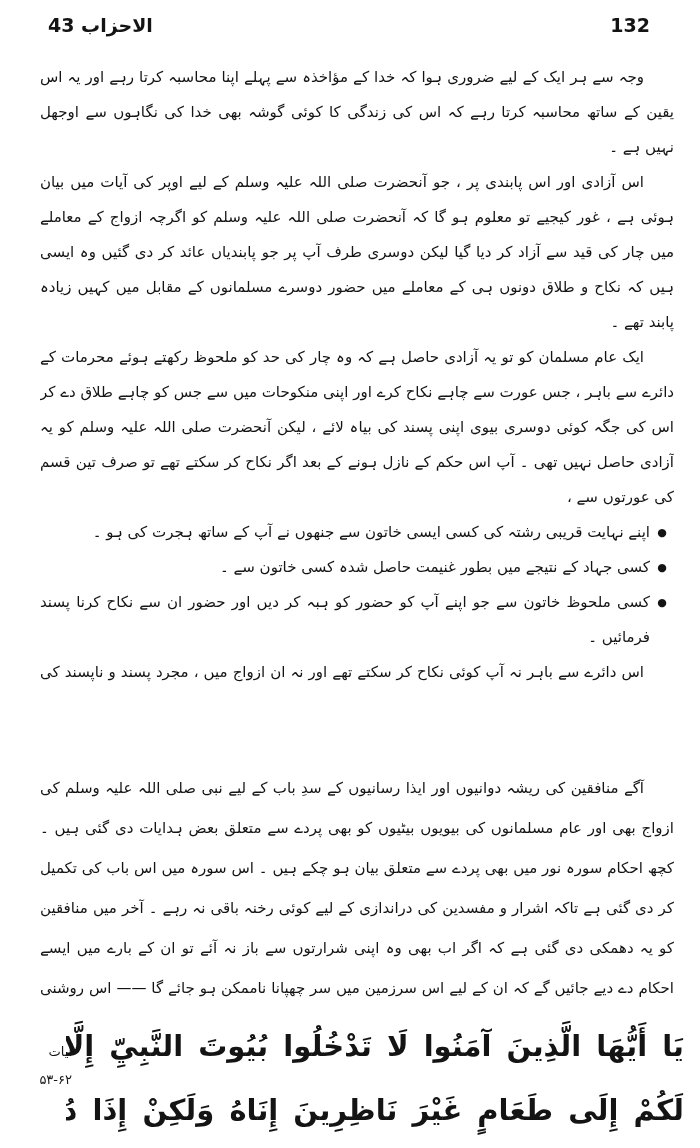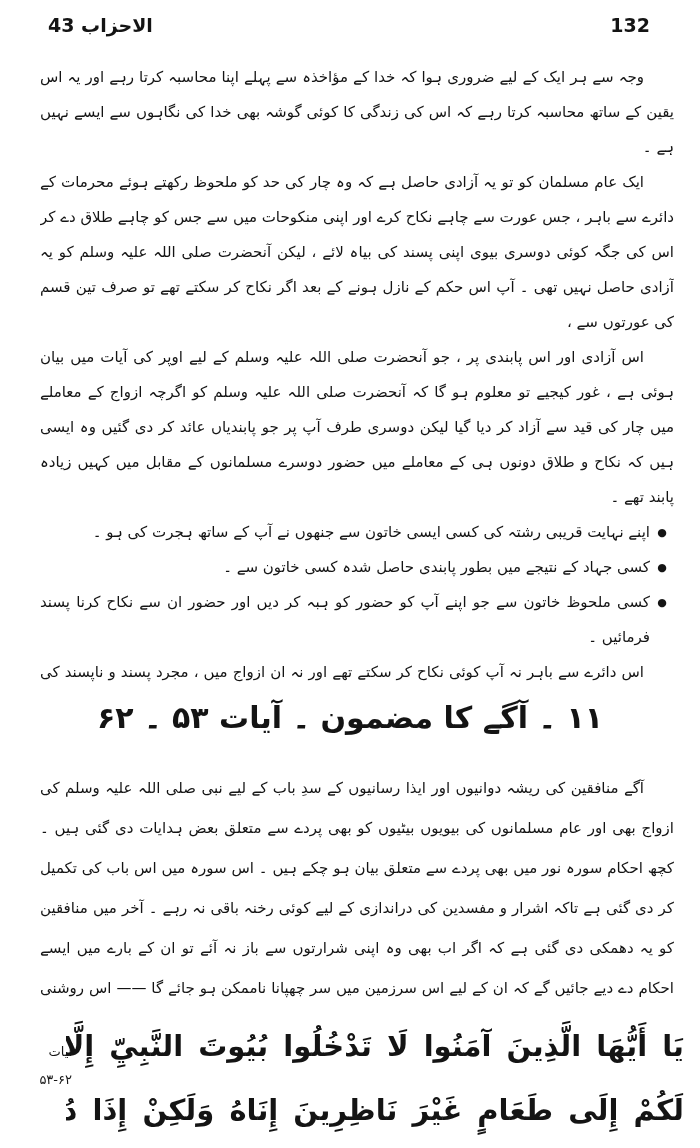--- a/index.html
+++ b/index.html
@@ -64,41 +64,40 @@
 <body>
 
 <div class="page">
 
   <div class="running-header">
     <span>132</span>
     <span>الاحزاب 43</span>
   </div>
 
   <div class="body-block">
-    <p class="para">وجہ سے ہر ایک کے لیے ضروری ہوا کہ خدا کے مؤاخذہ سے پہلے اپنا محاسبہ کرتا رہے اور یہ اس یقین کے ساتھ محاسبہ کرتا رہے کہ اس کی زندگی کا کوئی گوشہ بھی خدا کی نگاہوں سے ایسے نہیں ہے ۔</p>
+    <p class="para">وجہ سے ہر ایک کے لیے ضروری ہوا کہ خدا کے مؤاخذہ سے پہلے اپنا محاسبہ کرتا رہے اور یہ اس یقین کے ساتھ محاسبہ کرتا رہے کہ اس کی زندگی کا کوئی گوشہ بھی خدا کی نگاہوں سے اوجھل نہیں ہے ۔</p>
+    <p class="para">اس آزادی اور اس پابندی پر ، جو آنحضرت صلی اللہ علیہ وسلم کے لیے اوپر کی آیات میں بیان ہوئی ہے ، غور کیجیے تو معلوم ہو گا کہ آنحضرت صلی اللہ علیہ وسلم کو اگرچہ ازواج کے معاملے میں چار کی قید سے آزاد کر دیا گیا لیکن دوسری طرف آپ پر جو پابندیاں عائد کر دی گئیں وہ ایسی ہیں کہ نکاح و طلاق دونوں ہی کے معاملے میں حضور دوسرے مسلمانوں کے مقابل میں کہیں زیادہ پابند تھے ۔</p>
     <p class="para">ایک عام مسلمان کو تو یہ آزادی حاصل ہے کہ وہ چار کی حد کو ملحوظ رکھتے ہوئے محرمات کے دائرے سے باہر ، جس عورت سے چاہے نکاح کرے اور اپنی منکوحات میں سے جس کو چاہے طلاق دے کر اس کی جگہ کوئی دوسری بیوی اپنی پسند کی بیاہ لائے ، لیکن آنحضرت صلی اللہ علیہ وسلم کو یہ آزادی حاصل نہیں تھی ۔ آپ اس حکم کے نازل ہونے کے بعد اگر نکاح کر سکتے تھے تو صرف تین قسم کی عورتوں سے ،</p>
-    <p class="para">اس آزادی اور اس پابندی پر ، جو آنحضرت صلی اللہ علیہ وسلم کے لیے اوپر کی آیات میں بیان ہوئی ہے ، غور کیجیے تو معلوم ہو گا کہ آنحضرت صلی اللہ علیہ وسلم کو اگرچہ ازواج کے معاملے میں چار کی قید سے آزاد کر دیا گیا لیکن دوسری طرف آپ پر جو پابندیاں عائد کر دی گئیں وہ ایسی ہیں کہ نکاح و طلاق دونوں ہی کے معاملے میں حضور دوسرے مسلمانوں کے مقابل میں کہیں زیادہ پابند تھے ۔</p>
 
     <div class="bullet-row">
       <span class="bullet-dot">●</span>
       <span class="bullet-text">اپنے نہایت قریبی رشتہ کی کسی ایسی خاتون سے جنھوں نے آپ کے ساتھ ہجرت کی ہو ۔</span>
     </div>
     <div class="bullet-row">
       <span class="bullet-dot">●</span>
-      <span class="bullet-text">کسی جہاد کے نتیجے میں بطور پابندی حاصل شدہ کسی خاتون سے ۔</span>
+      <span class="bullet-text">کسی جہاد کے نتیجے میں بطور غنیمت حاصل شدہ کسی خاتون سے ۔</span>
     </div>
     <div class="bullet-row">
       <span class="bullet-dot">●</span>
       <span class="bullet-text">کسی ملحوظ خاتون سے جو اپنے آپ کو حضور کو ہبہ کر دیں اور حضور ان سے نکاح کرنا پسند فرمائیں ۔</span>
     </div>
 
     <p class="para">اس دائرے سے باہر نہ آپ کوئی نکاح کر سکتے تھے اور نہ ان ازواج میں ، مجرد پسند و ناپسند کی بنا پر ، کوئی رد و بدل فرما سکتے تھے ۔ یہ اجازت جن دینی مصالح کی بنا پر آپ کو دی گئی ان کی وضاحت اوپر ہو چکی ہے ۔</p>
   </div>
 
-  <div class="section-heading">۱۱ ۔ آگے کا مضمون ۔ آیات ۵۳ ۔ ۶۲</div>
 
   <div class="section-block">
     <p class="para">آگے منافقین کی ریشہ دوانیوں اور ایذا رسانیوں کے سدِ باب کے لیے نبی صلی اللہ علیہ وسلم کی ازواج بھی اور عام مسلمانوں کی بیویوں بیٹیوں کو بھی پردے سے متعلق بعض ہدایات دی گئی ہیں ۔ کچھ احکام سورہ نور میں بھی پردے سے متعلق بیان ہو چکے ہیں ۔ اس سورہ میں اس باب کی تکمیل کر دی گئی ہے تاکہ اشرار و مفسدین کی دراندازی کے لیے کوئی رخنہ باقی نہ رہے ۔ آخر میں منافقین کو یہ دھمکی دی گئی ہے کہ اگر اب بھی وہ اپنی شرارتوں سے باز نہ آئے تو ان کے بارے میں ایسے احکام دے دیے جائیں گے کہ ان کے لیے اس سرزمین میں سر چھپانا ناممکن ہو جائے گا —— اس روشنی میں آیات کی تلاوت فرمائیے</p>
   </div>
 
   <div class="quran-block">
     <div class="quran-line">يَا أَيُّهَا الَّذِينَ آمَنُوا لَا تَدْخُلُوا بُيُوتَ النَّبِيِّ إِلَّا أَنْ يُؤْذَنَ</div>
     <div class="quran-line">لَكُمْ إِلَى طَعَامٍ غَيْرَ نَاظِرِينَ إِنَاهُ وَلَكِنْ إِذَا دُعِيتُمْ فَادْخُلُوا</div>
   </div>
 

